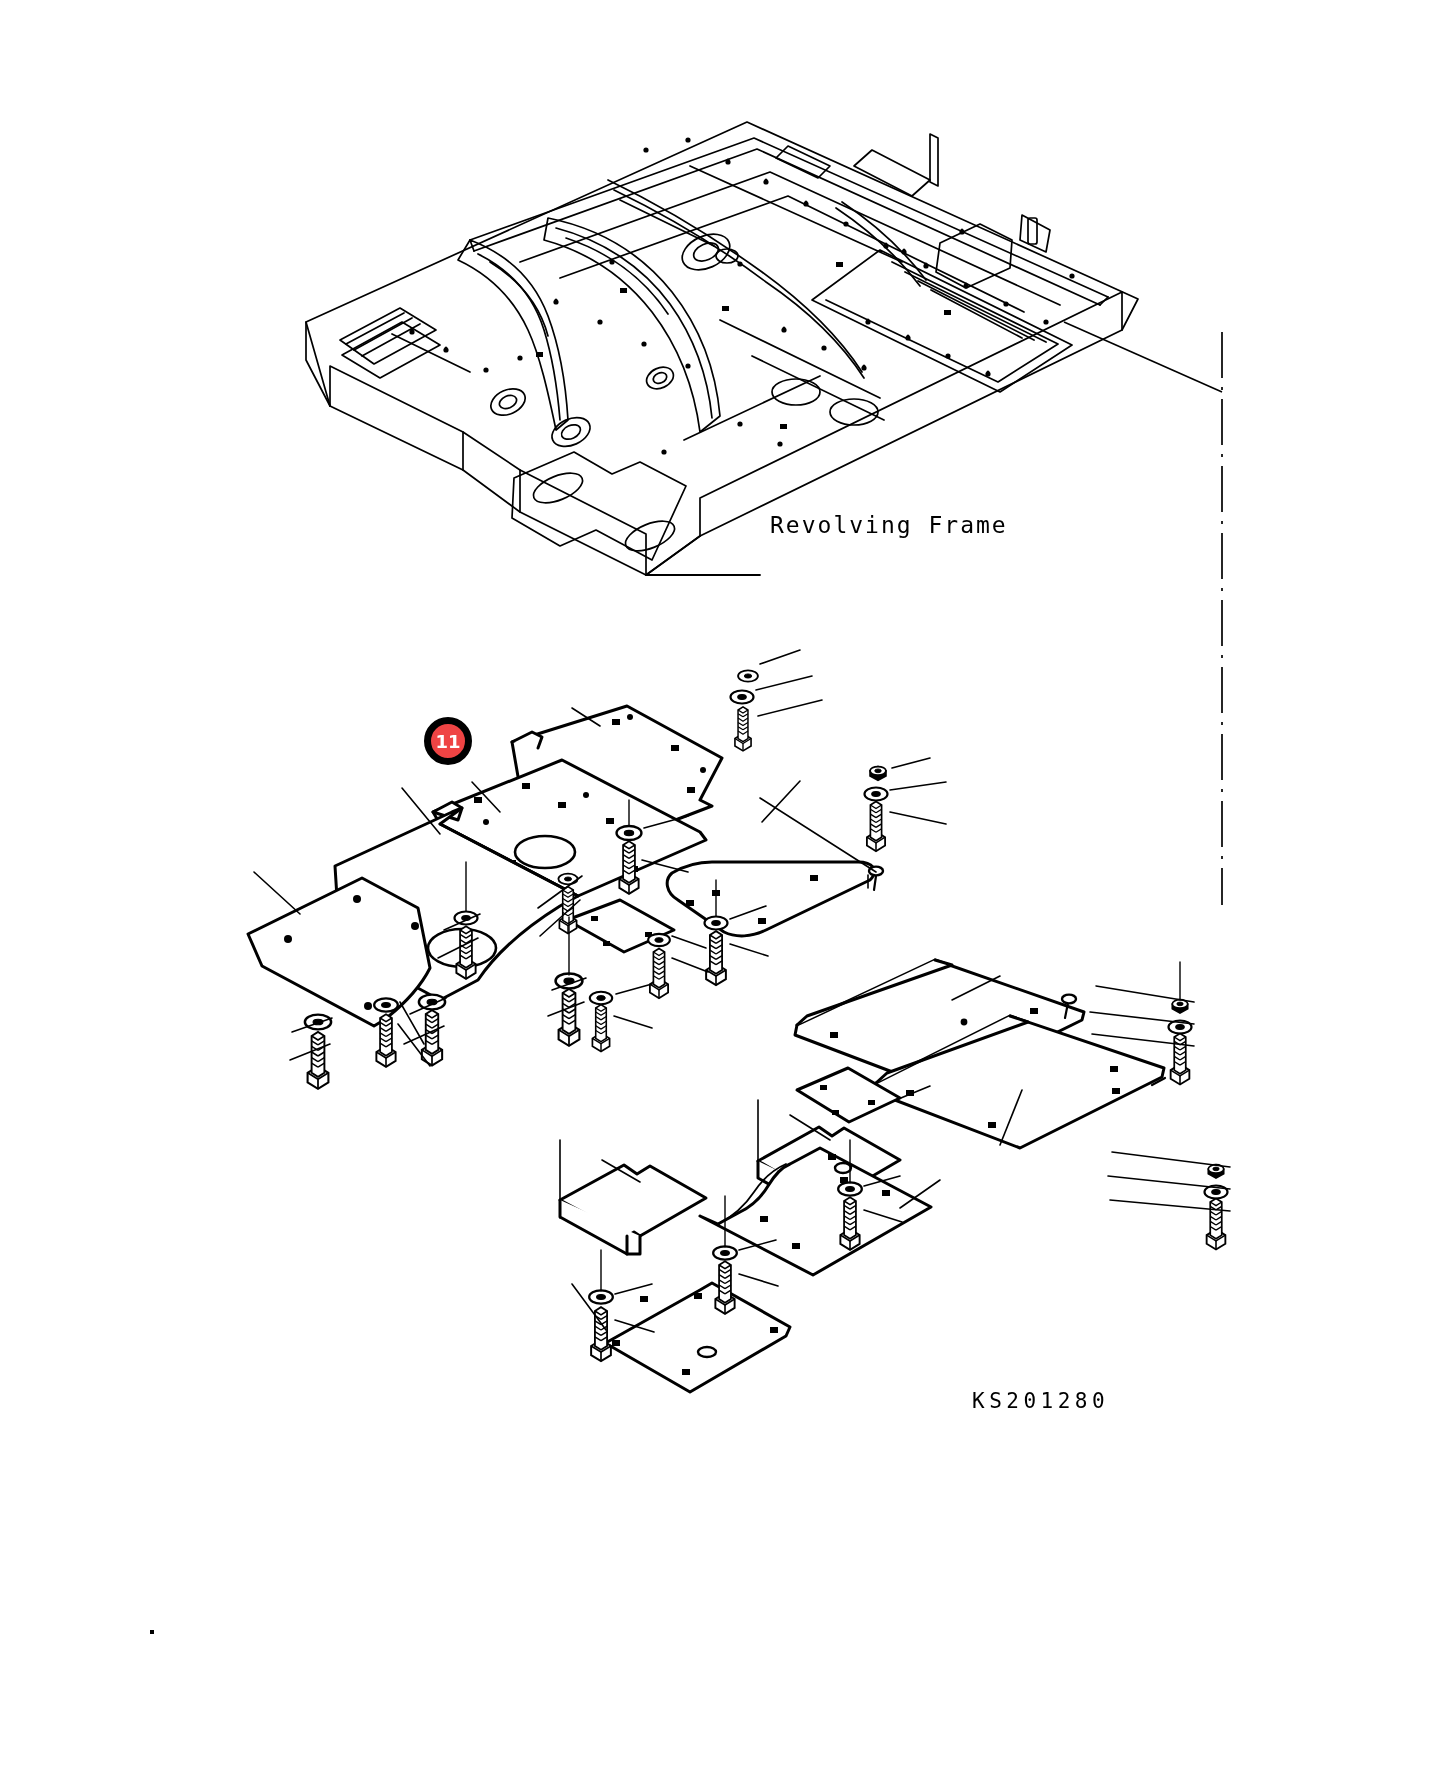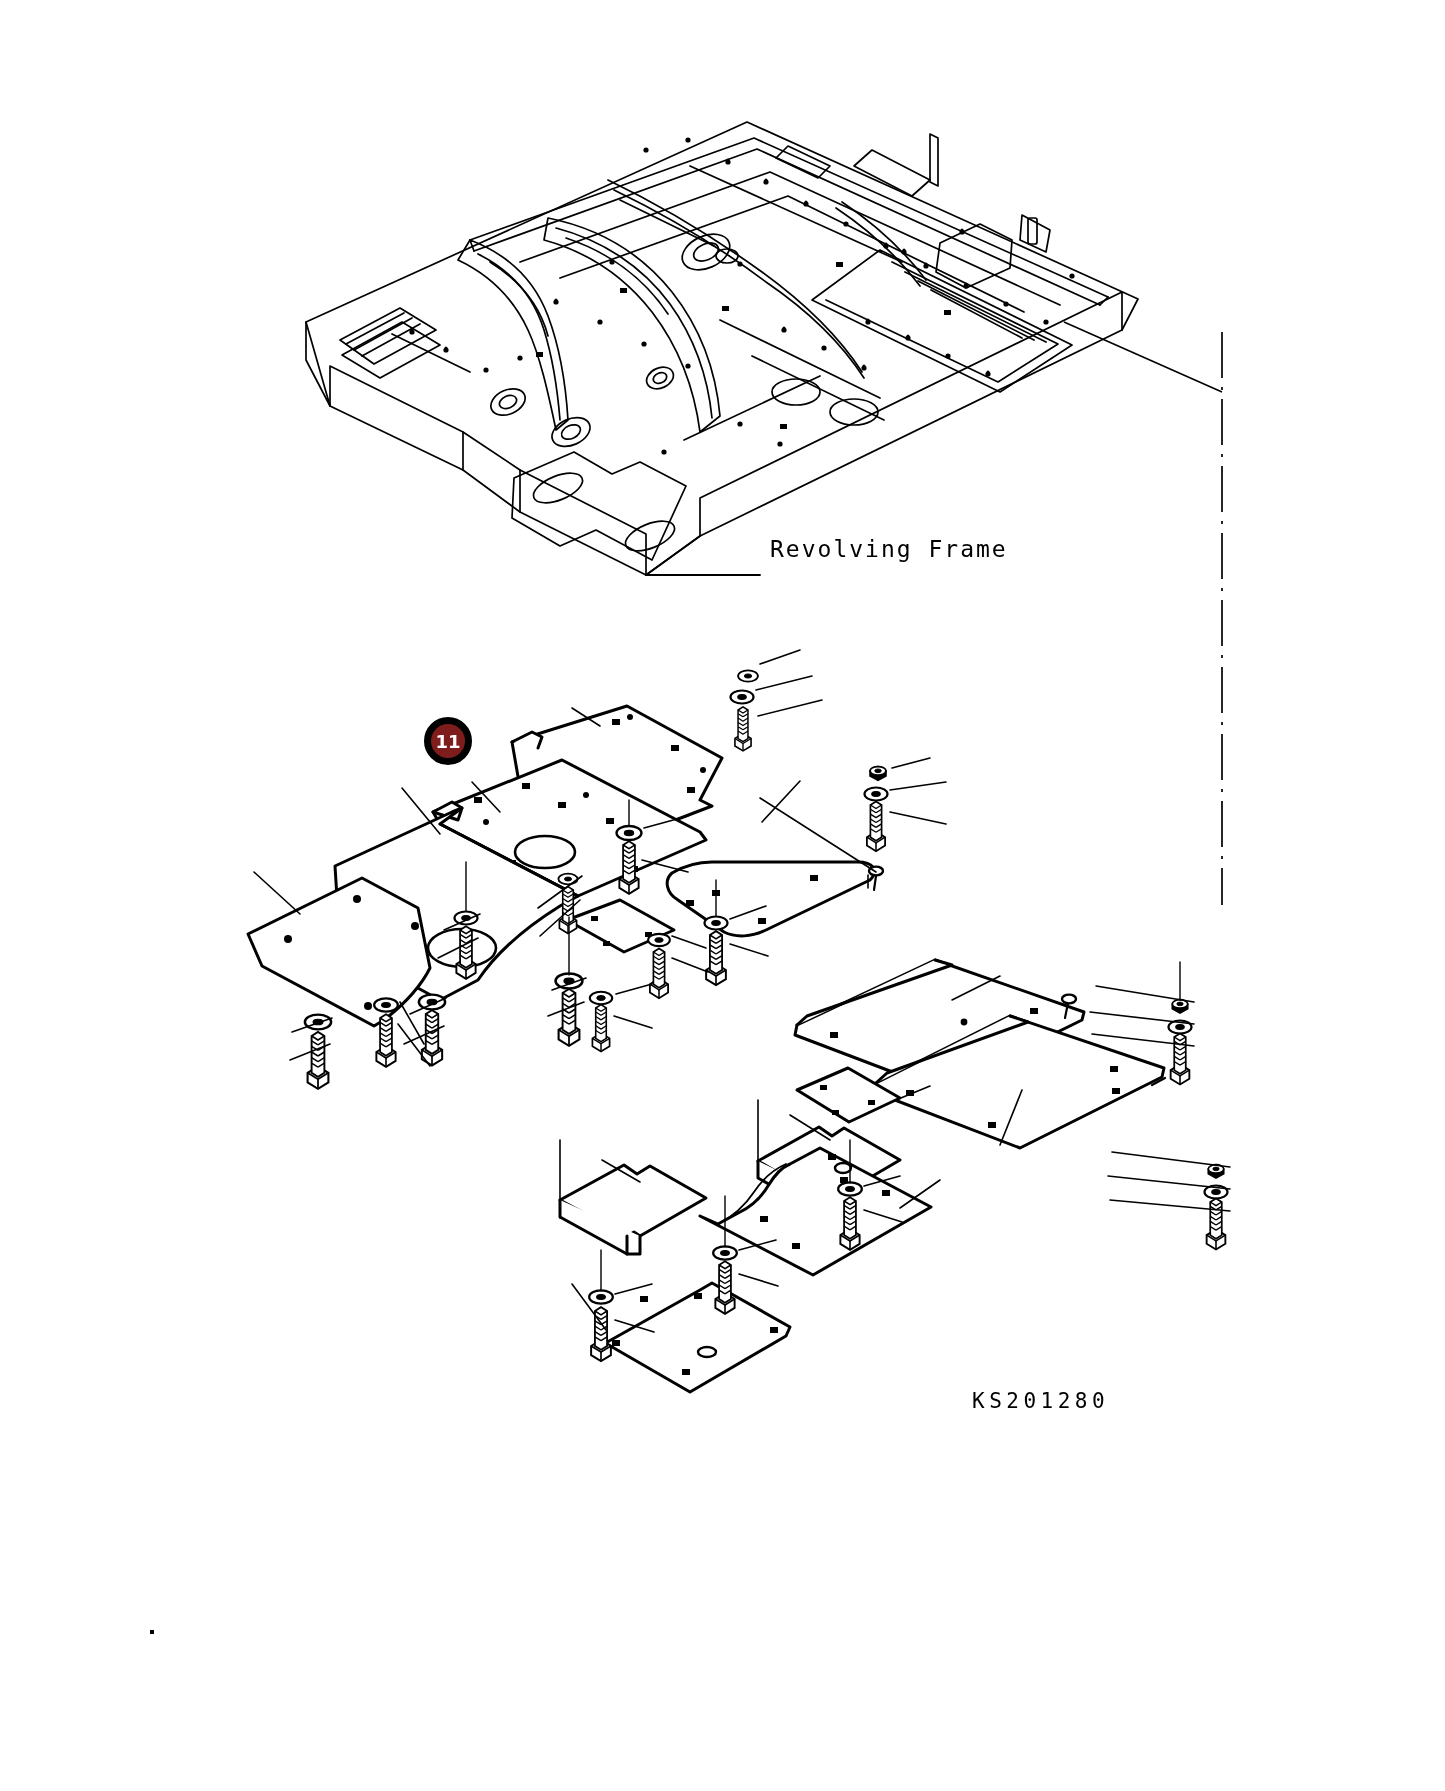--- a/index.html
+++ b/index.html
@@ -27,21 +27,21 @@
     display: block;
   }
   .txt-label {
     position: absolute;
     font-family: "DejaVu Sans Mono", monospace;
     color: #000000;
     white-space: pre;
   }
   #frame-caption {
     left: 770px;
-    top: 536px;
+    top: 512px;
     font-size: 23px;
     letter-spacing: 2.0px;
   }
   #sheet-code {
     left: 972px;
     top: 1389px;
     font-size: 21px;
     letter-spacing: 4.5px;
   }
   .callout {
@@ -515,21 +515,21 @@
       <path d="M 466,862 L 466,911" stroke-width="1.4"></path>
       <path d="M 850,1140 L 850,1183" stroke-width="1.4"></path>
       <path d="M 725,1196 L 725,1247" stroke-width="1.4"></path>
       <path d="M 601,1250 L 601,1291" stroke-width="1.4"></path>
       <path d="M 1180,962 L 1180,1000" stroke-width="1.4"></path>
     </g>
 
     <rect x="150" y="1630" width="4" height="4" fill="#000000" stroke="none"></rect>
   </svg>
 
-  <div class="callout" id="callout-11" style="background:#7f1d1d; border:7px solid #000000;">
+  <div class="callout" id="callout-11" style="background:#ef4444; border:7px solid #000000;">
     <span>11</span>
   </div>
 
   <div class="txt-label" id="frame-caption">Revolving Frame</div>
 
   <div class="txt-label" id="sheet-code">KS201280</div>
 
 </div>
 
 </body></html>

